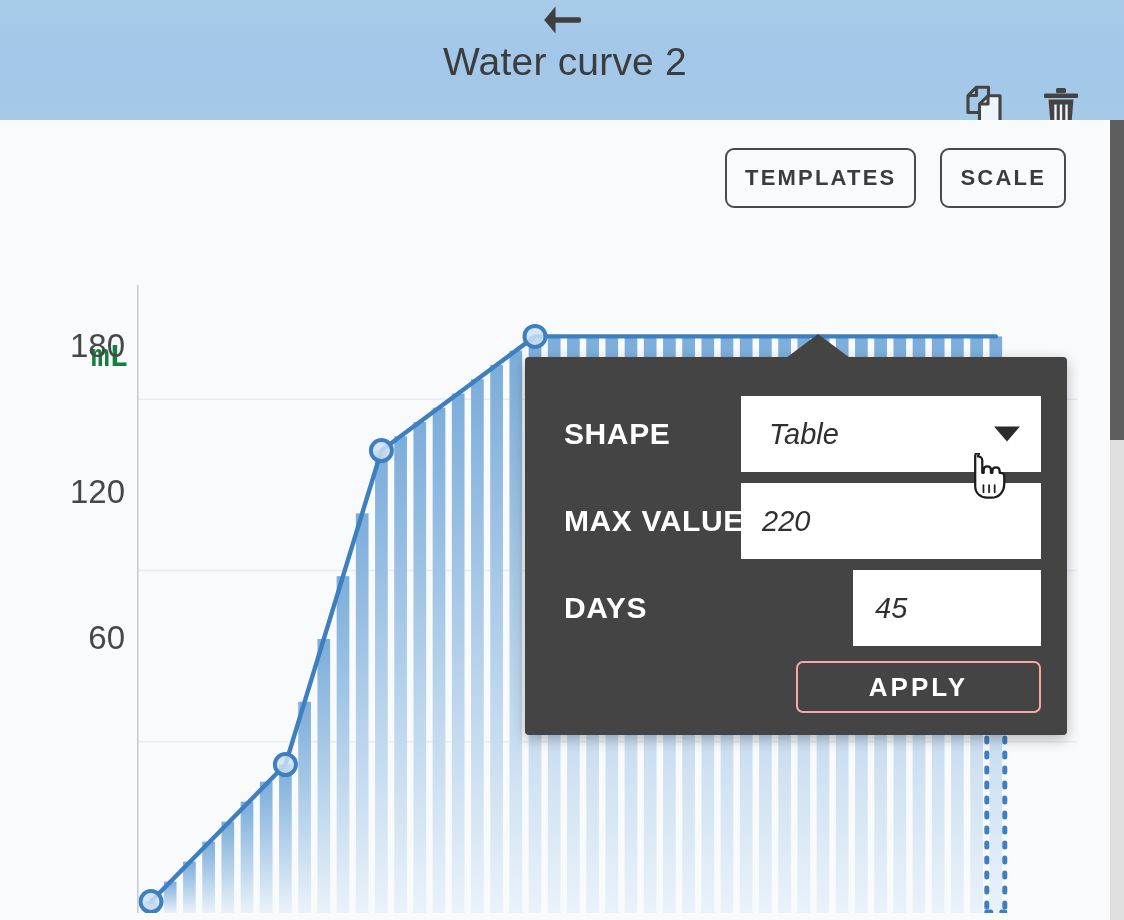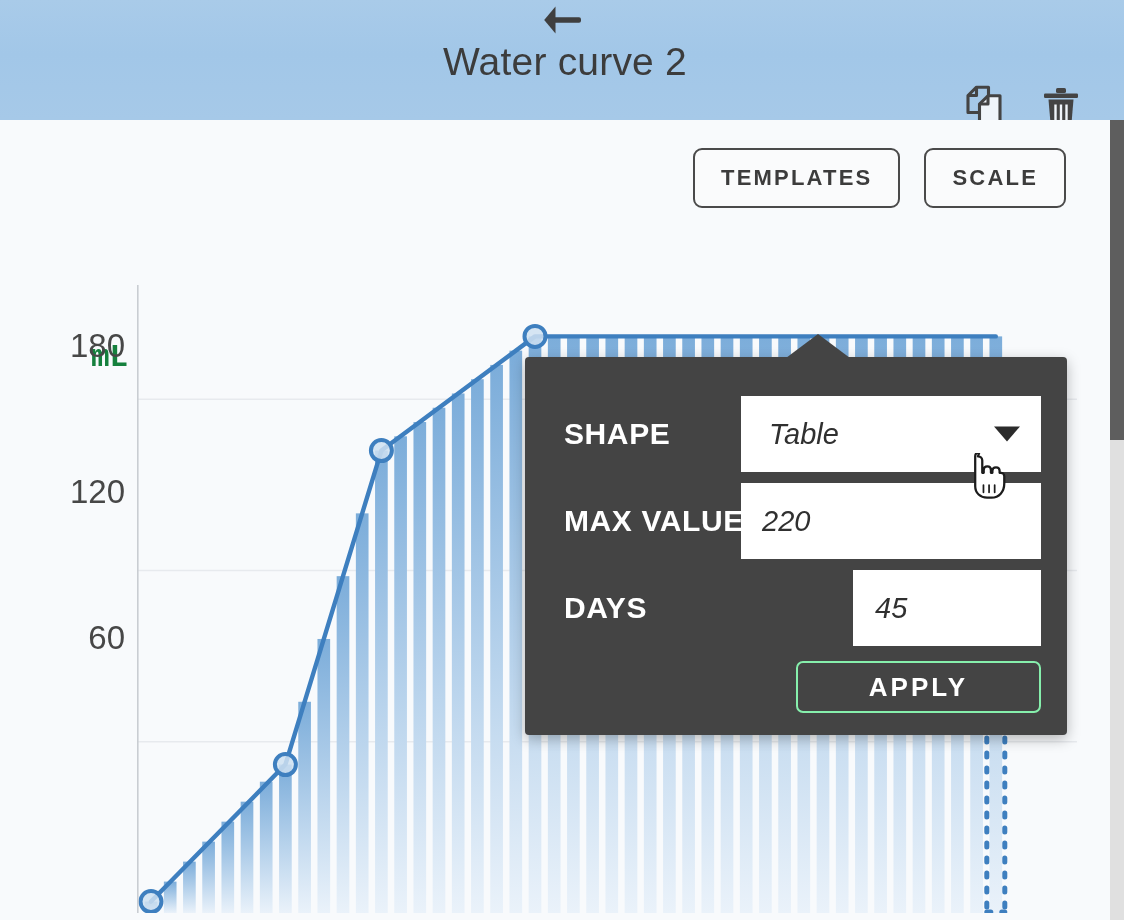--- a/index.html
+++ b/index.html
@@ -36,21 +36,21 @@
     overflow:hidden;
   }
 
   
   #toolbar-buttons {
     position:absolute; right:44px; top:28px; display:flex; gap:24px; z-index:6;
   }
   .pill-btn {
     border:2px solid #4a4a4a; border-radius:9px; background:#fafbfc;
     color:#3c3c3c; font-size:22px; font-weight:bold; letter-spacing:2.2px;
-    padding:15px 26px; cursor:pointer; white-space:nowrap;
+    padding:15px 18px; cursor:pointer; white-space:nowrap;
     font-family:"Liberation Sans", sans-serif;
   }
 
   
   #y-unit {
     position:absolute; left:91px; top:220px;
     font-size:31px; font-weight:bold; color:#15803d;font-family:Liberation Mono, monospace;
   }
 
   
@@ -99,21 +99,21 @@
   #shape-caret {
     position:absolute; right:21px; top:50%; transform:translateY(-50%);
     width:0;height:0;border-left:13px solid transparent;border-right:13px solid transparent;
     border-top:15px solid #2b2b2b;
   }
   #maxvalue-field { left:216px; top:126px; width:300px; height:76px; padding-left:21px; }
   #days-field     { left:328px; top:213px; width:188px; height:76px; padding-left:22px; }
 
   #apply-btn {
     position:absolute; left:271px; top:304px; width:245px; height:52px;
-    border:2px solid #86efac; border-radius:7px; background:transparent;
+    border:2px solid #fca5a5; border-radius:7px; background:transparent;
     color:#ffffff; font-size:26px; font-weight:bold; letter-spacing:3px;
     cursor:pointer; font-family:"Liberation Sans", sans-serif;
   }
 
   #shape-label-row    { top:39px; height:76px; }
   #maxvalue-label-row { top:126px; height:76px; }
   #days-label-row     { top:213px; height:76px; }
 
   
   #mouse-cursor {

